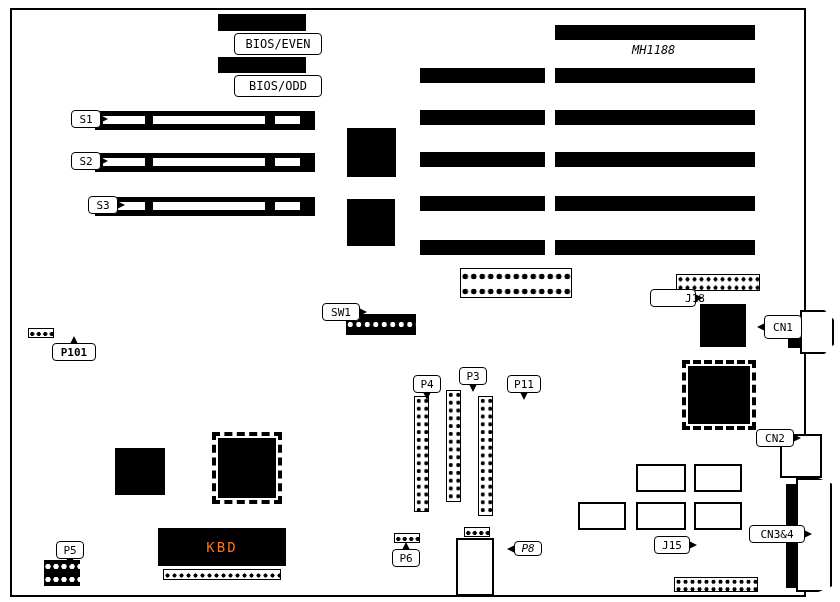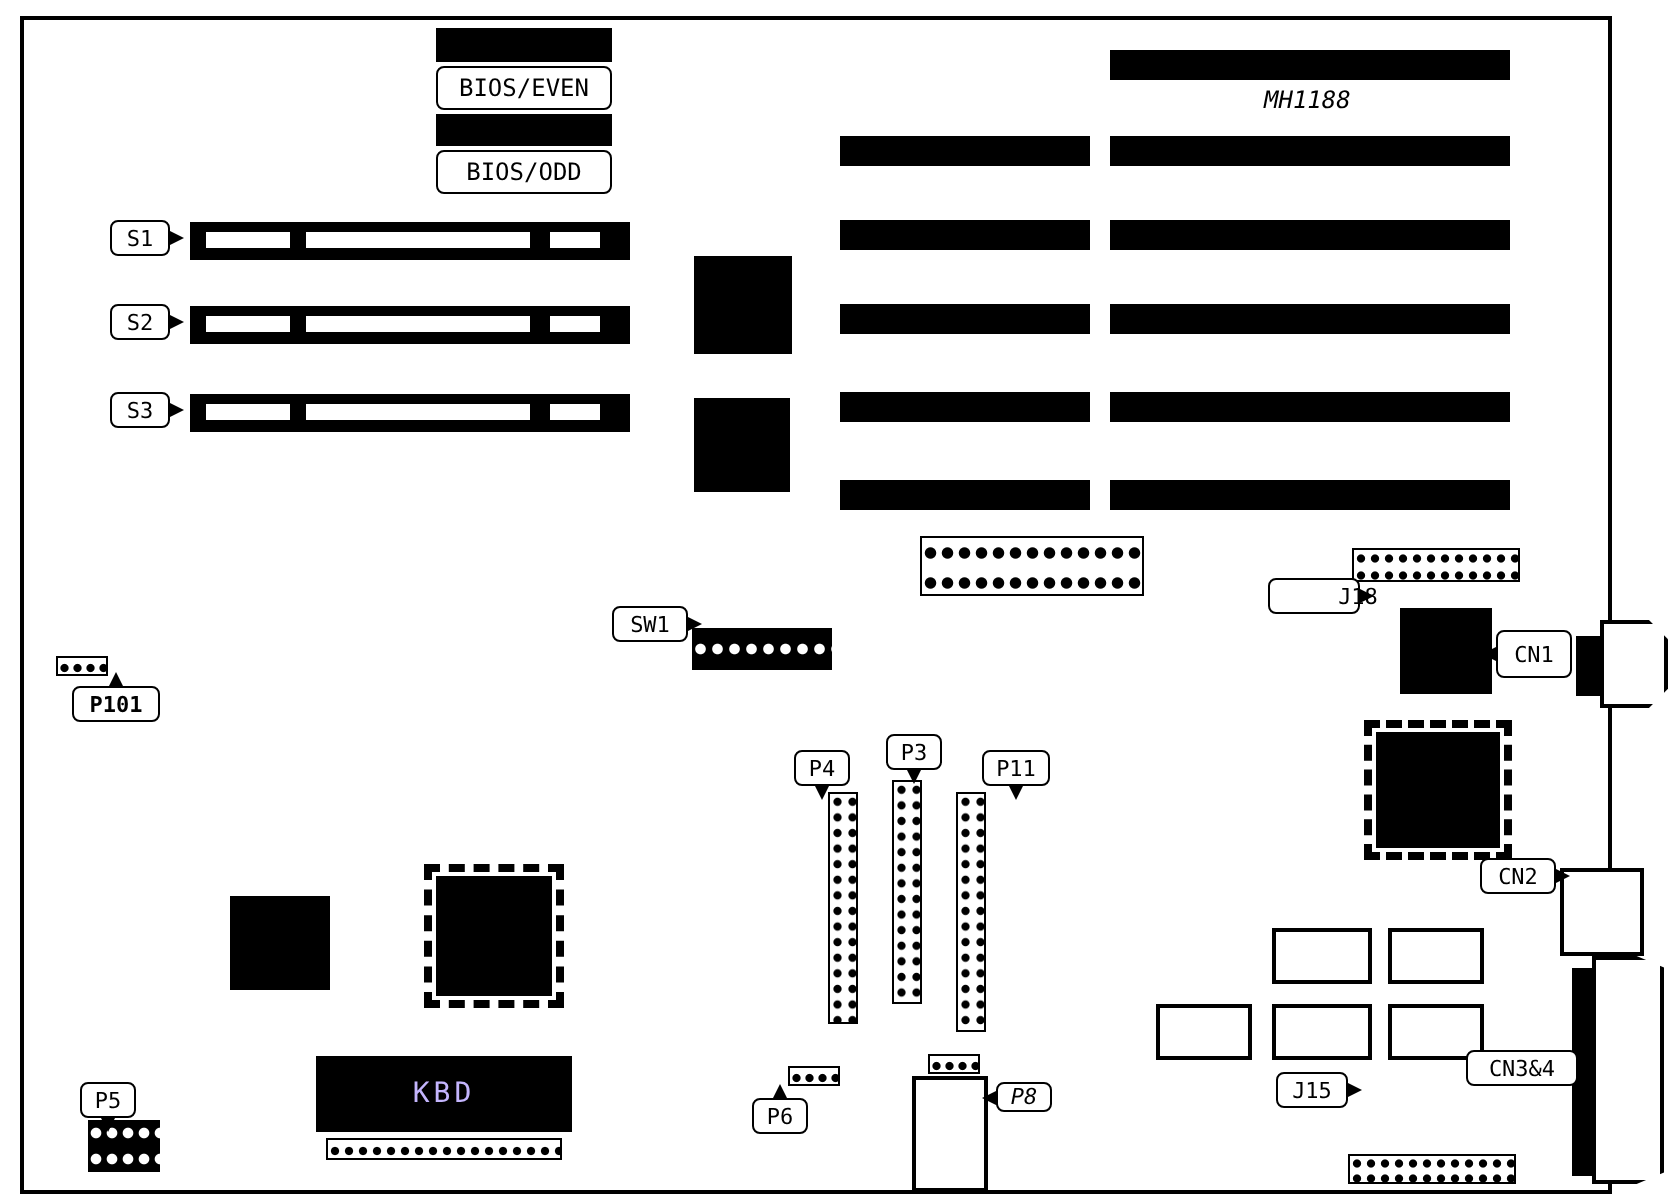--- a/index.html
+++ b/index.html
@@ -6,21 +6,21 @@
   html,body { background:#fff; }
   body { font-family:"DejaVu Sans Mono","Liberation Mono",monospace; }
   .scene { position:relative; width:840px; height:602px; background:#fff; overflow:hidden; }
 
   .blk { position:absolute; background:#000; }
   .outline { position:absolute; background:#fff; border:2px solid #000; }
   .board { position:absolute; border:2px solid #000; background:#fff; }
 
   .label { position:absolute; background:#fff; border:1.5px solid #000; border-radius:4px;
            display:flex; align-items:center; justify-content:center;
-           font-size:11px; line-height:1; z-index:6; white-space:nowrap; }
+           font-size:11px; line-height:1; z-index:6; white-space:nowrap;margin-left:16px; }
   .label.big { font-size:12px; }
 
   .tail-r::after,.tail-l::after,.tail-u::after,.tail-d::after {
     content:""; position:absolute; width:0; height:0; border:4px solid transparent; }
   .tail-r::after { left:100%; top:50%; transform:translateY(-50%); border-left:8px solid #000; }
   .tail-l::after { right:100%; top:50%; transform:translateY(-50%); border-right:8px solid #000; }
   .tail-u::after { bottom:100%; left:50%; transform:translateX(-50%); border-bottom:8px solid #000; }
   .tail-d::after { top:100%; left:50%; transform:translateX(-50%); border-top:8px solid #000; }
 
   .dots { position:absolute; background-color:#fff; border:1px solid #000;
@@ -29,21 +29,21 @@
   .dots-lg { background-image:radial-gradient(circle,#000 2.6px,transparent 3.1px); }
   .dots-inv { position:absolute; background-color:#000;
           background-image:radial-gradient(circle,#fff 2.4px,transparent 2.9px); }
 
   .qfp { position:absolute; background:#000; }
   .qfp::before { content:""; position:absolute; inset:-6px; border:4.5px dashed #000; }
 
   .slot { position:absolute; background:#000; }
   .slot .seg { position:absolute; top:5px; height:8px; background:#fff; }
 
-  .kbd { position:absolute; background:#000; color:#c4b5fd; display:flex; align-items:center;
+  .kbd { position:absolute; background:#000; color:#f97316; display:flex; align-items:center;
          justify-content:center; font-size:14px; letter-spacing:2px; z-index:2; }
 
   .dsub { position:absolute; background:#fff; border:2px solid #000; z-index:4; }
   .parttext { position:absolute; font-size:12px; z-index:3;font-style:italic; }
 </style>
 </head>
 <body>
 
 <div class="scene">
 
@@ -72,21 +72,21 @@
     <div class="seg" style="left:8px; width:42px;"></div>
     <div class="seg" style="left:58px; width:112px;"></div>
     <div class="seg" style="left:180px; width:25px;"></div>
   </div>
   <div class="label tail-r" style="left:55px; top:152px; width:30px; height:18px;">S2</div>
   <div class="slot" style="left:95px; top:153px; width:220px; height:19px;">
     <div class="seg" style="left:8px; width:42px;"></div>
     <div class="seg" style="left:58px; width:112px;"></div>
     <div class="seg" style="left:180px; width:25px;"></div>
   </div>
-  <div class="label tail-r" style="left:55px; top:196px; width:30px; height:18px;">S3</div>
+  <div class="label tail-r" style="left:72px; top:196px; width:30px; height:18px;">S3</div>
   <div class="slot" style="left:95px; top:197px; width:220px; height:19px;">
     <div class="seg" style="left:8px; width:42px;"></div>
     <div class="seg" style="left:58px; width:112px;"></div>
     <div class="seg" style="left:180px; width:25px;"></div>
   </div>
 
   <div class="blk" style="left:347px; top:128px; width:49px; height:49px;"></div>
   <div class="blk" style="left:347px; top:199px; width:48px; height:47px;"></div>
 
   <div class="dots dots-lg" style="left:460px; top:268px; width:112px; height:30px; background-size:8.5px 15px;"></div>

